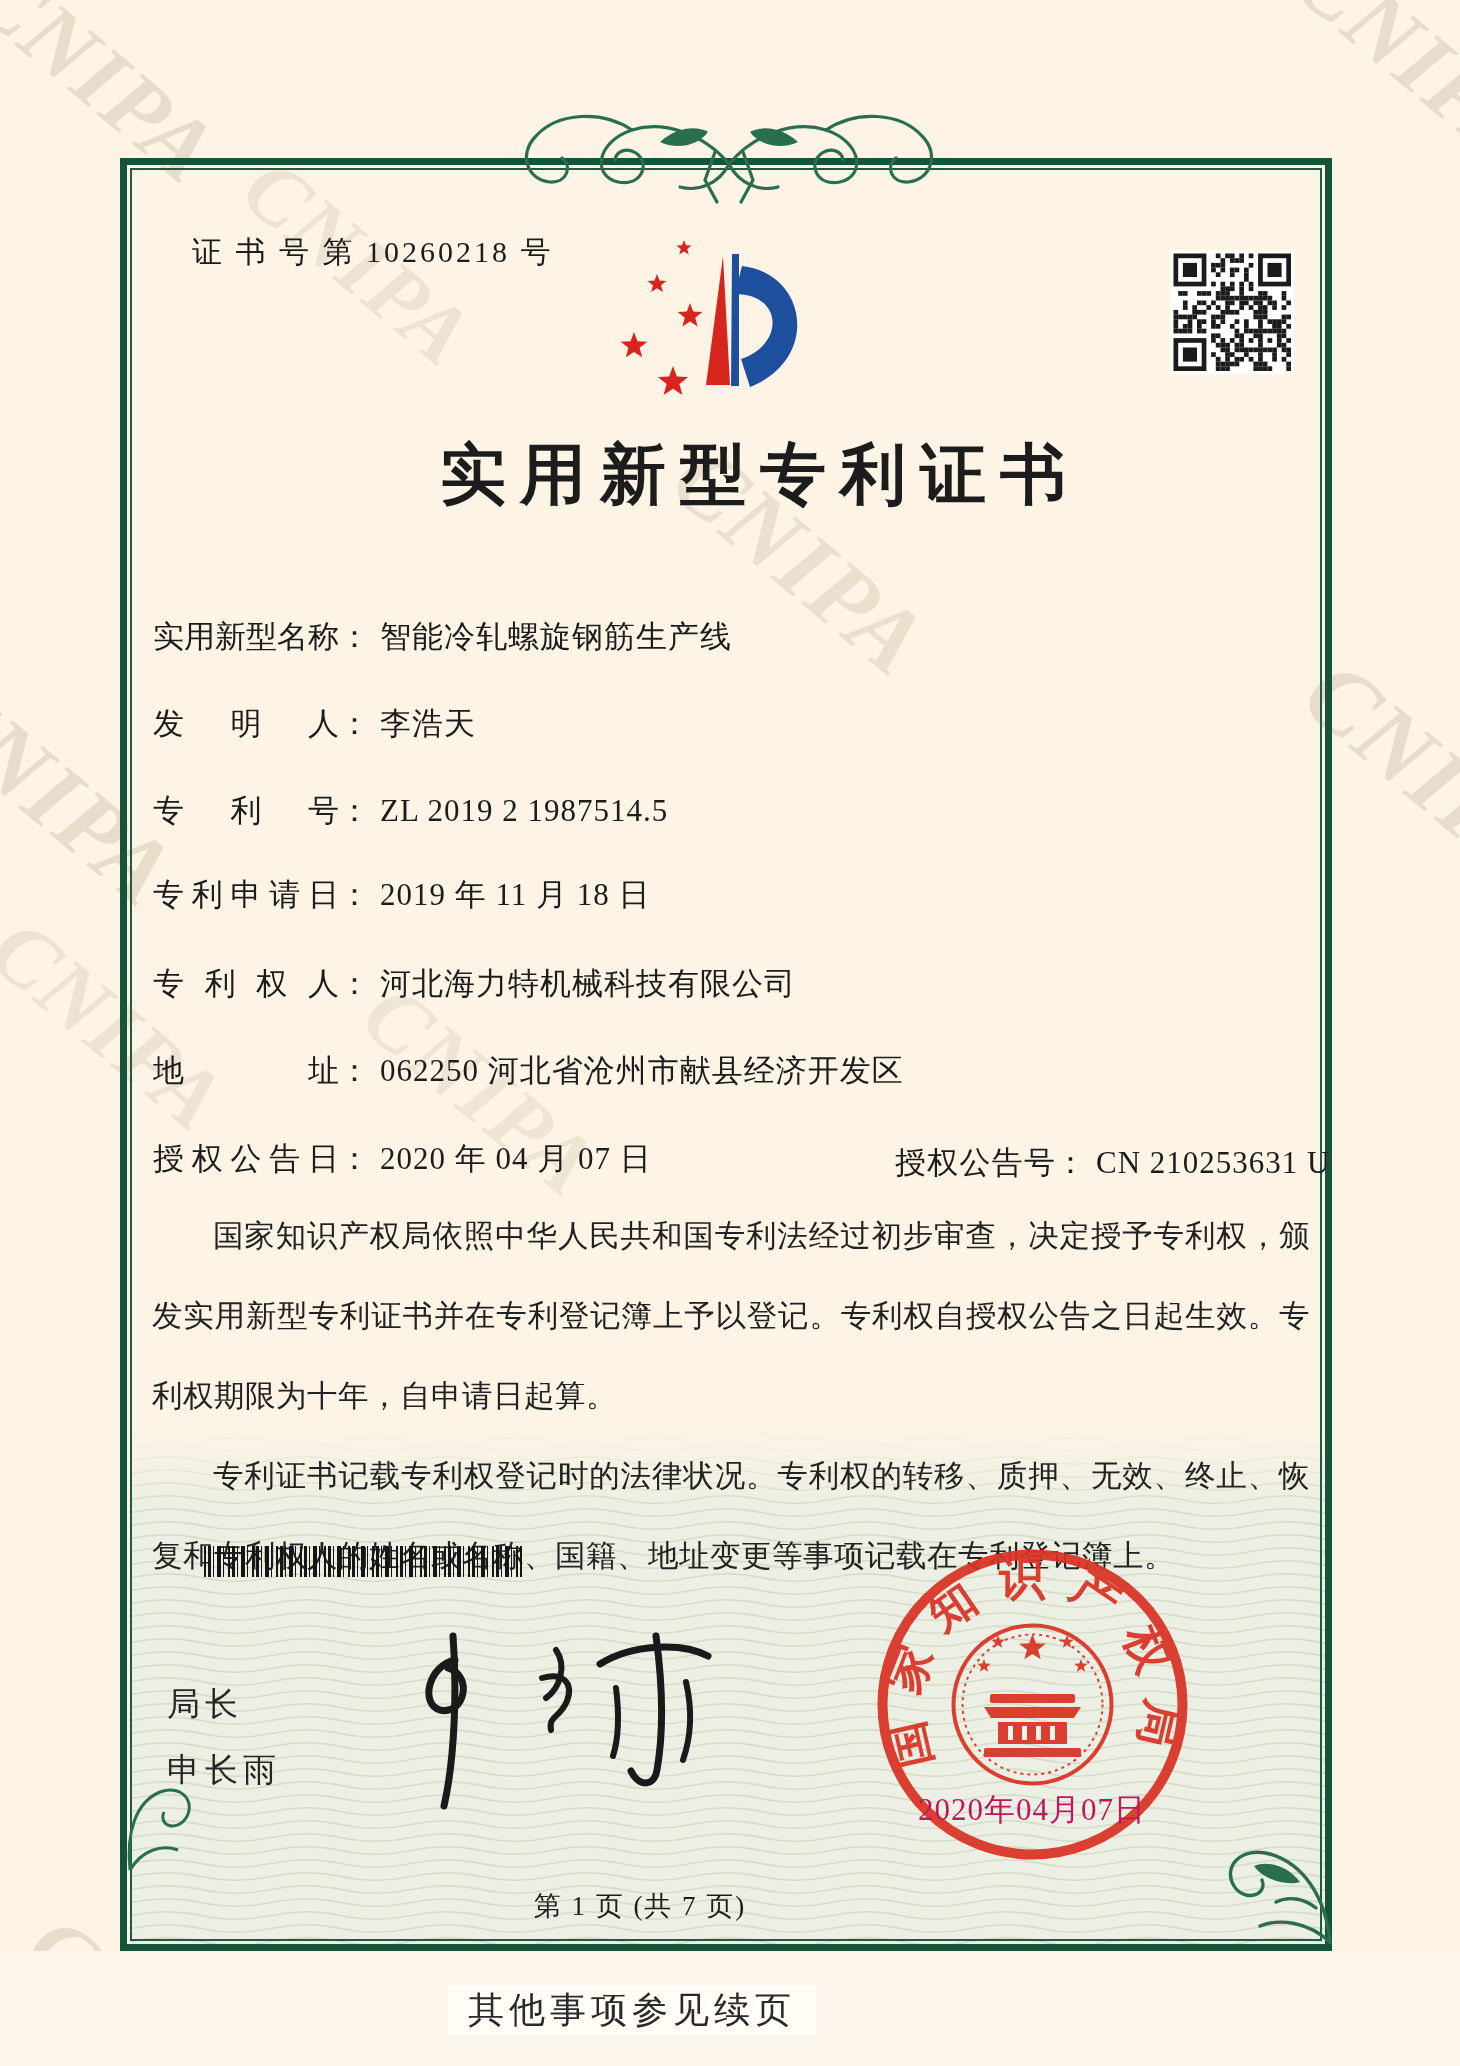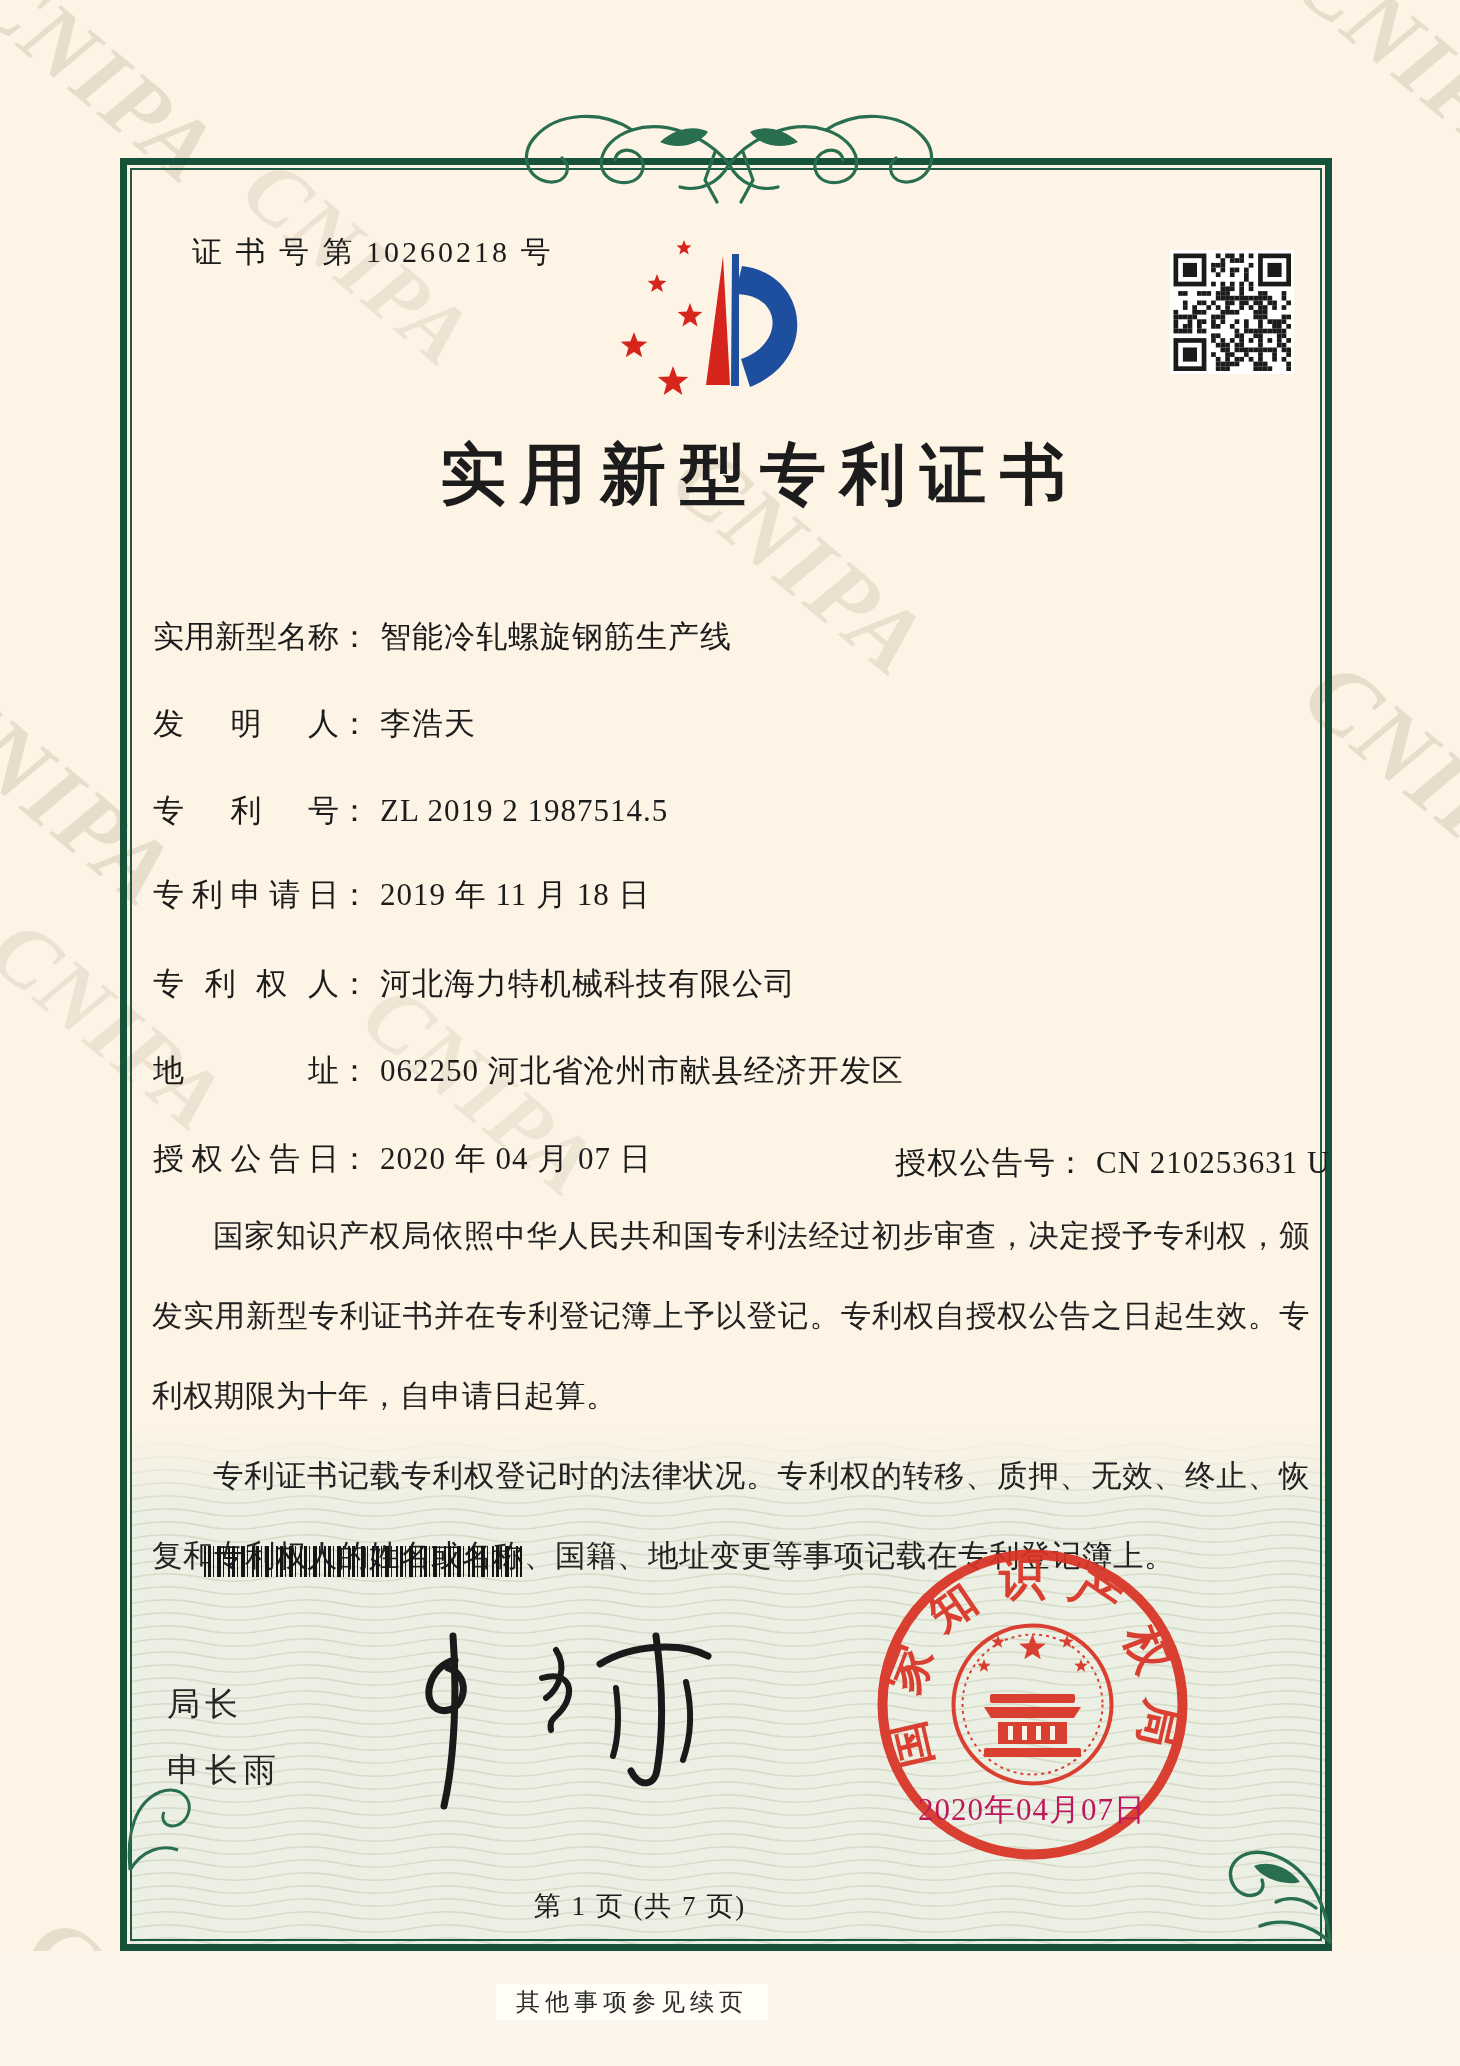--- a/index.html
+++ b/index.html
@@ -63,21 +63,21 @@
   
   .seal{ position:absolute; left:872px; top:1544px; z-index:5;}
   .seal-date{ position:absolute; left:900px; top:1789px; width:264px; text-align:center;
     font-size:31px; color:#be185d; letter-spacing:1px; z-index:6;}
   
   .page-no{ position:absolute; left:340px; top:1888px; width:600px; text-align:center;
     font-size:27px; letter-spacing:2px; z-index:4;}
   .bottom-band{ position:absolute; left:0; top:1951px; width:100%; height:115px;
     background:#fcf5eb; z-index:3;}
   .note-line{ position:absolute; left:332px; top:1986px; width:600px; text-align:center; z-index:4;}
-  .note-line span{ background:#fffdf6; padding:5px 20px; font-size:24px; letter-spacing:5px; color:#2a2a2a;text-align:center;}
+  .note-line span{ background:#fffdf6; padding:5px 20px; font-size:36px; letter-spacing:5px; color:#2a2a2a;text-align:center;}
   
   .orn{ position:absolute; z-index:3;}
 </style>
 </head>
 <body>
 
 <div class="page">
 
   <span class="wm" style="left:95px;top:72px;font-size:92px;">CNIPA</span>
   <span class="wm" style="left:1418px;top:58px;font-size:92px;">CNIPA</span>

